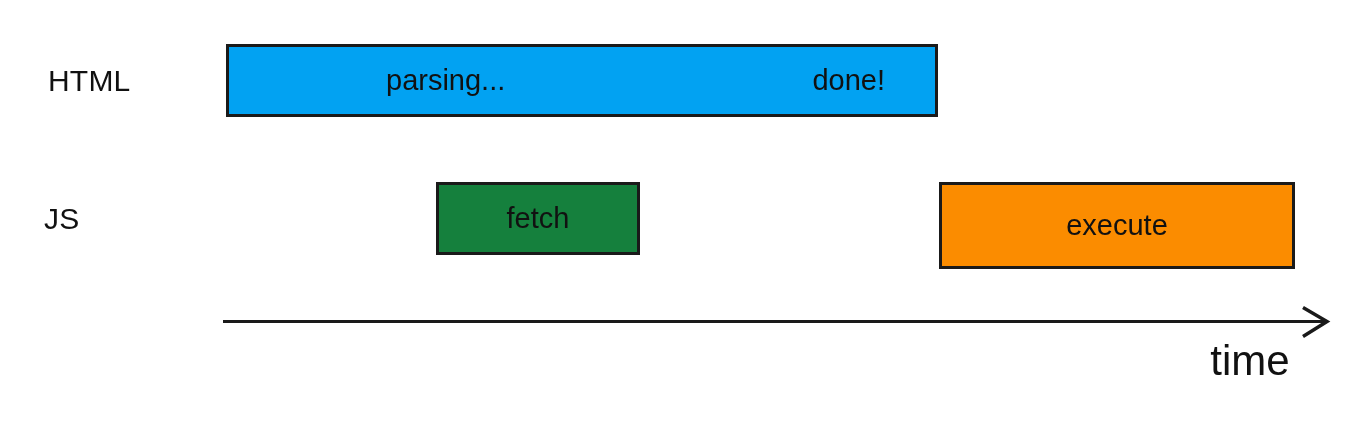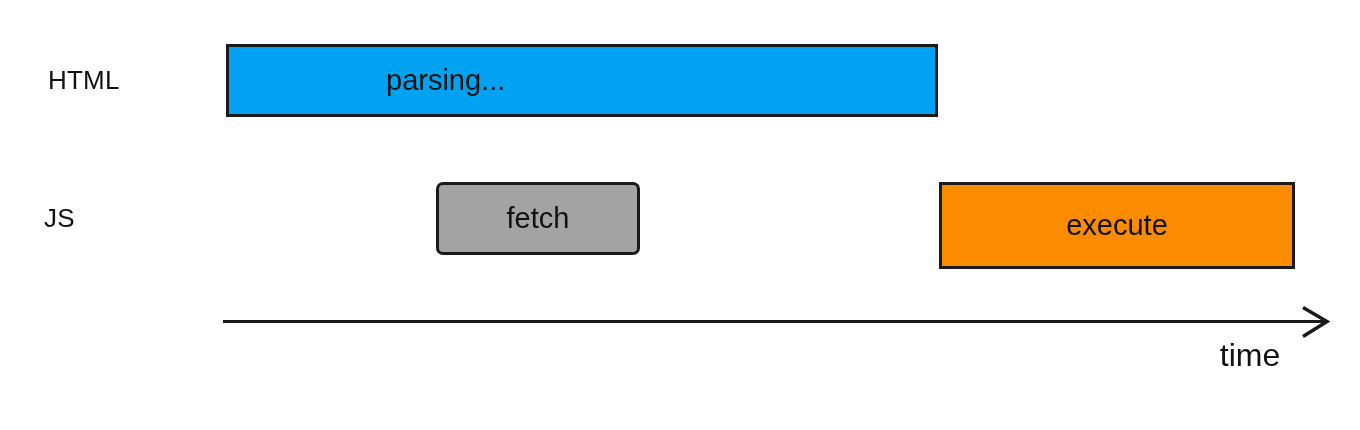--- a/index.html
+++ b/index.html
@@ -11,21 +11,21 @@
     width: 1360px;
     height: 430px;
     background: #ffffff;
     overflow: hidden;
   }
 
   .row-label {
     position: absolute;
     display: flex;
     align-items: center;
-    font-size: 26px;
+    font-size: 30px;
     letter-spacing: 0.2px;
   }
   .html-label { left: 48px; top: 44px; height: 73px; }
   .js-label   { left: 44px; top: 182px; height: 73px; }
 
   .bar {
     position: absolute;
     display: flex;
     align-items: center;
     border: 3px solid #0f172a;
@@ -50,37 +50,38 @@
     left: 220px; top: 298px;
     width: 1120px; height: 48px;
     display: block;
   }
 
   .time-label {
     position: absolute;
     left: 1200px; top: 337px;
     width: 100px;
     text-align: center;
-    font-size: 32px;
+    font-size: 42px;
   }
 </style>
 </head>
 <body>
 
 <div class="canvas">
 
   <div class="row-label html-label" style="color: rgb(17, 17, 17);">HTML</div>
 
   <div class="bar parsing-bar" style="background-color: rgb(2, 162, 242); border-color: rgb(26, 26, 26); color: rgb(17, 17, 17);">
     <span>parsing...</span>
+    <span>done!</span>
   </div>
 
   <div class="row-label js-label" style="color: rgb(17, 17, 17);">JS</div>
 
-  <div class="bar fetch-bar" style="background-color: #a3a3a3; border-color: rgb(26, 26, 26); color: rgb(17, 17, 17); border-radius: 7px;">
+  <div class="bar fetch-bar" style="background-color: #15803d; border-color: rgb(26, 26, 26); color: rgb(17, 17, 17);">
     <span>fetch</span>
   </div>
 
   <div class="bar execute-bar" style="background-color: rgb(251, 140, 0); border-color: rgb(26, 26, 26); color: rgb(17, 17, 17);">
     <span>execute</span>
   </div>
 
   <svg class="time-axis" viewBox="0 0 1120 48">
     <line x1="3" y1="23.5" x2="1105" y2="23.5" stroke-width="3" fill="none" style="stroke: rgb(26, 26, 26);"></line>
     <polyline points="1083,9.5 1107,23.5 1083,38.5" stroke-width="3.5" fill="none" stroke-linecap="butt" stroke-linejoin="miter" style="stroke: rgb(26, 26, 26);"></polyline>

